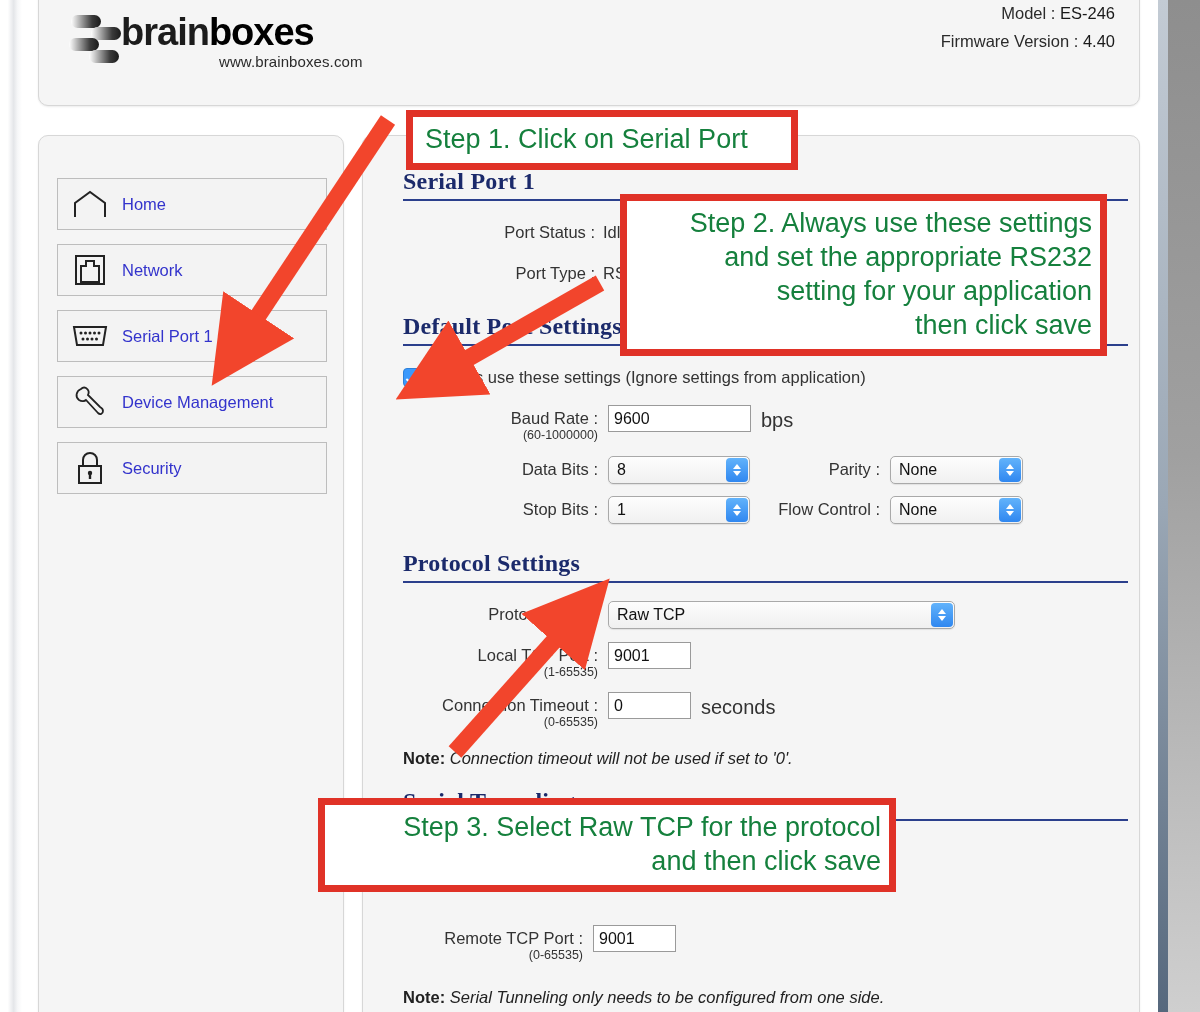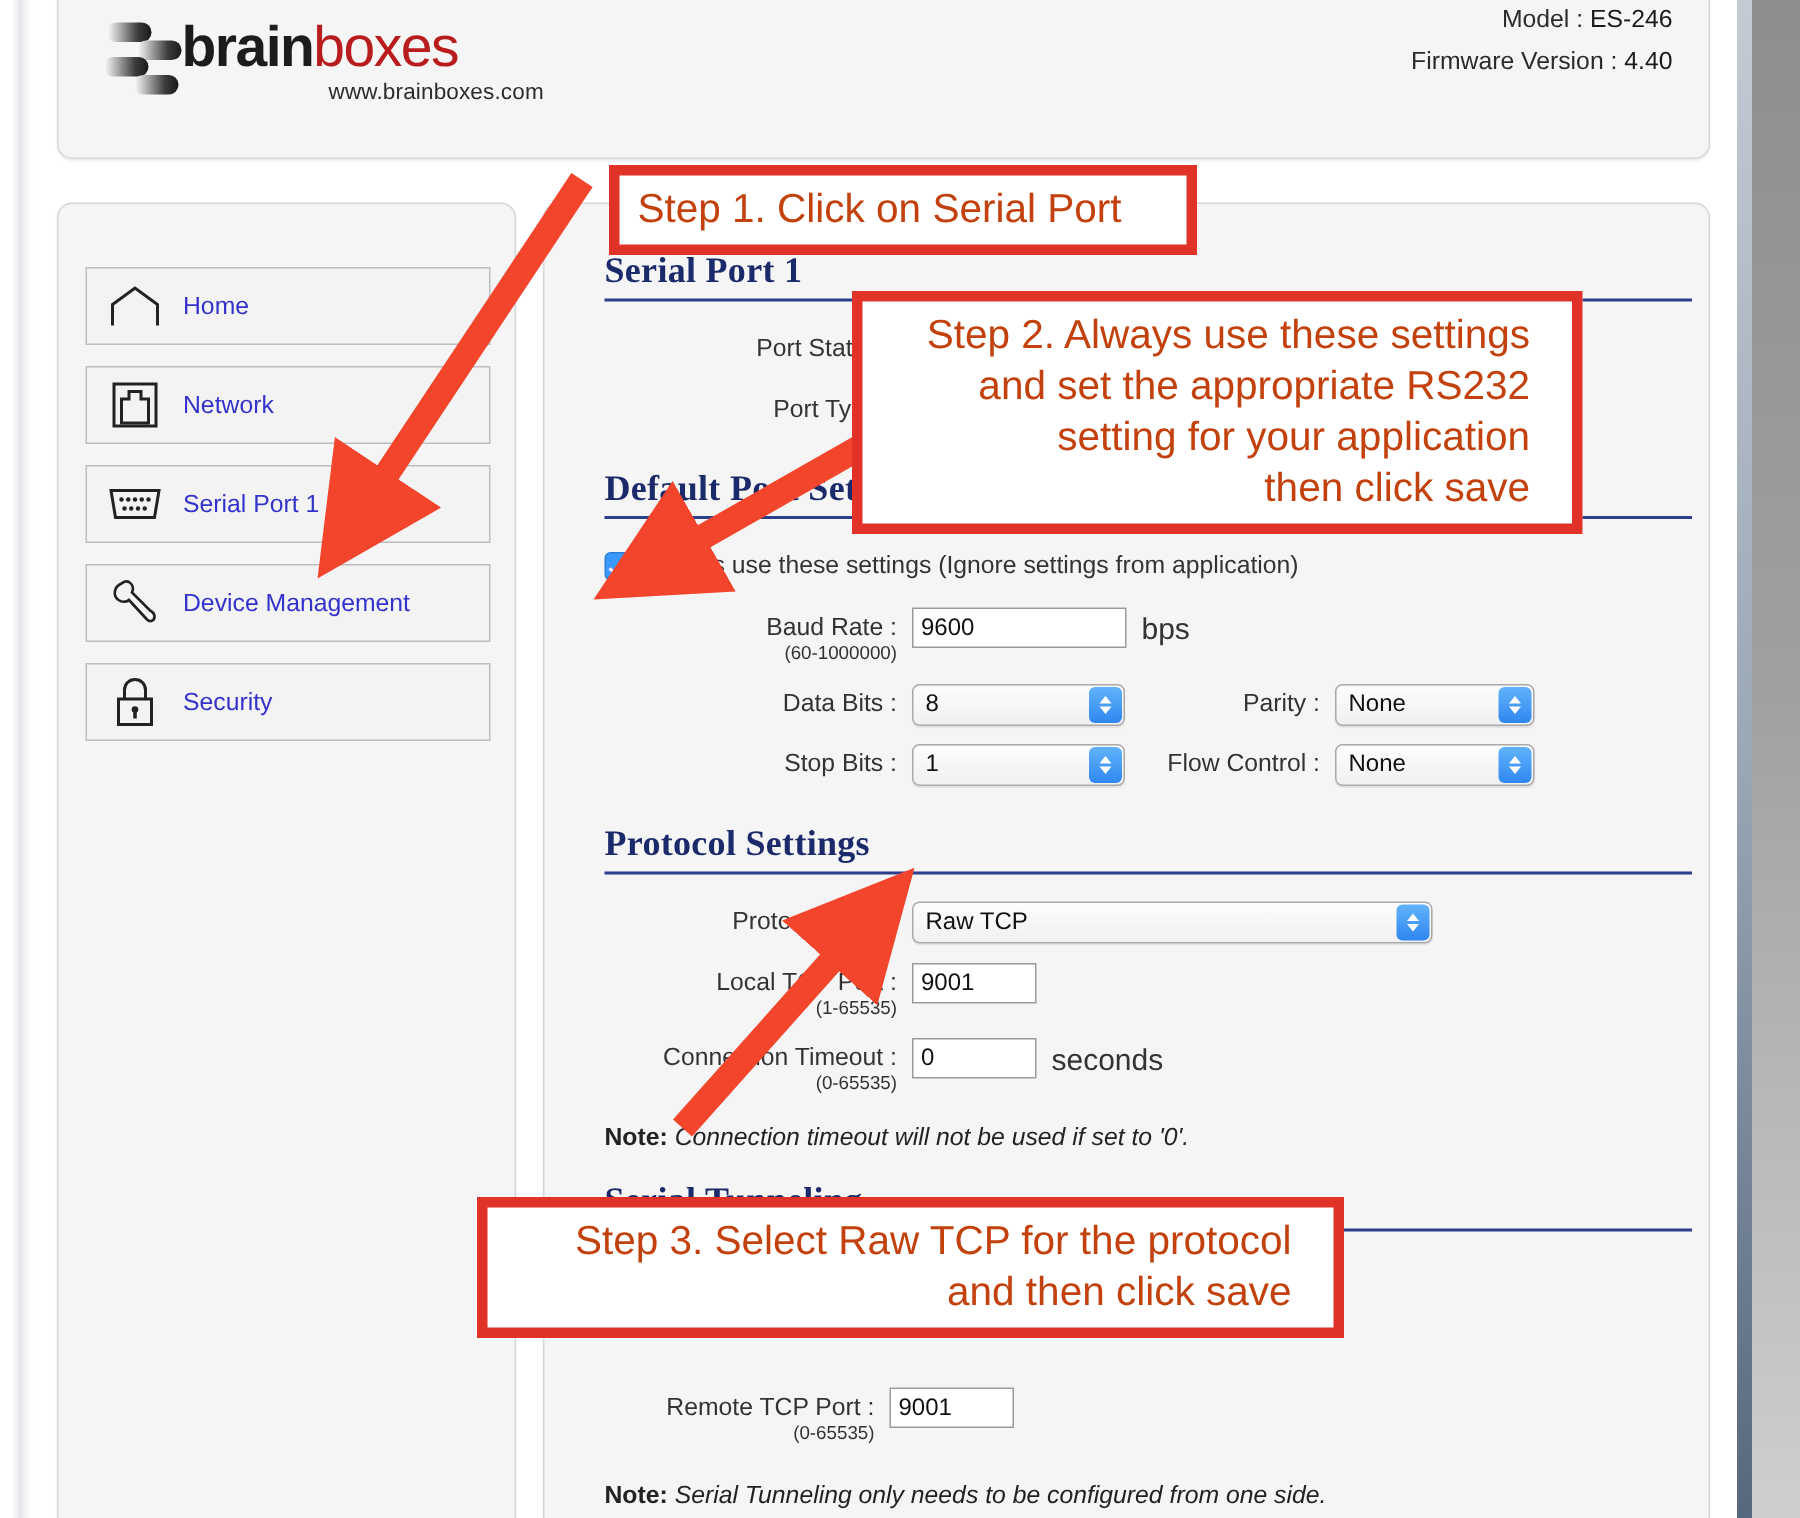--- a/index.html
+++ b/index.html
@@ -46,21 +46,21 @@
   }
   .lm1 { left: 2px;  top: 0px;  width: 30px; }
   .lm2 { left: 22px; top: 12px; width: 30px; }
   .lm3 { left: 0px;  top: 23px; width: 30px; }
   .lm4 { left: 20px; top: 35px; width: 30px; }
   .logo-text {
     position: absolute; left: 52px; top: 0px;
     font-size: 38px; letter-spacing: -1px; color: #1c1c1c;
   }
   .logo-text b { font-weight: bold; }
-  .logo-text i { font-style: normal; font-weight: normal; color: #b91c1c; }
+  .logo-text i { font-style: normal; font-weight: bold; color: #000000; }
   .logo-url {
     position: absolute; left: 150px; top: 42px;
     font-size: 15px; color: #2b2b2b; letter-spacing: .1px;
   }
   .device-info {
     position: absolute; right: 24px; top: 26px;
     text-align: right; font-size: 16.5px; color: #2b2b2b; line-height: 28px;
   }
   .device-info .row span.val { color: #1a1a1a; }
 
@@ -150,22 +150,22 @@
   .stepper .up { border-bottom: 5px solid #fff; margin-bottom: 2px; }
   .stepper .dn { border-top: 5px solid #fff; }
 
   .note { margin-top: 20px; font-size: 16.5px; color: #222; }
   .note b { font-weight: bold; }
   .note i { font-style: italic; }
 
   
   .anno {
     position: absolute; background: #fff; border: 7px solid #e03227;
-    color: #c2410c; font-size: 27px; line-height: 34px;
-    padding: 5px 28px 7px 12px;
+    color: #15803d; font-size: 27px; line-height: 34px;
+    padding: 5px 8px 7px 12px;
   }
   .anno.right { text-align: right; }
   .arrow { position: absolute; left: 0; top: 0; width: 1200px; height: 1012px; pointer-events: none; }
 </style>
 </head>
 <body>
 
 <div id="root">
 
   <div class="left-gutter"></div>
@@ -405,21 +405,21 @@
     </defs>
     <line x1="388" y1="120" x2="238" y2="346" stroke="#f2452c" stroke-width="17" marker-end="url(#ah)"></line>
     <line x1="600" y1="283" x2="437" y2="376" stroke="#f2452c" stroke-width="17" marker-end="url(#ah)"></line>
     <line x1="455" y1="752" x2="578" y2="614" stroke="#f2452c" stroke-width="17" marker-end="url(#ah)"></line>
   </svg>
 
   <div class="anno" style="left:406px; top:110px; width:392px;">
     <span>Step 1. Click on Serial Port</span>
   </div>
 
-  <div class="anno right" style="left:568px; top:194px; width:487px;">
+  <div class="anno right" style="left:620px; top:194px; width:487px;">
     <div>Step 2. Always use these settings</div>
     <div>and set the appropriate RS232</div>
     <div>setting for your application</div>
     <div>then click save</div>
   </div>
 
   <div class="anno right" style="left:318px; top:798px; width:578px;">
     <div>Step 3. Select Raw TCP for the protocol</div>
     <div>and then click save</div>
   </div>

